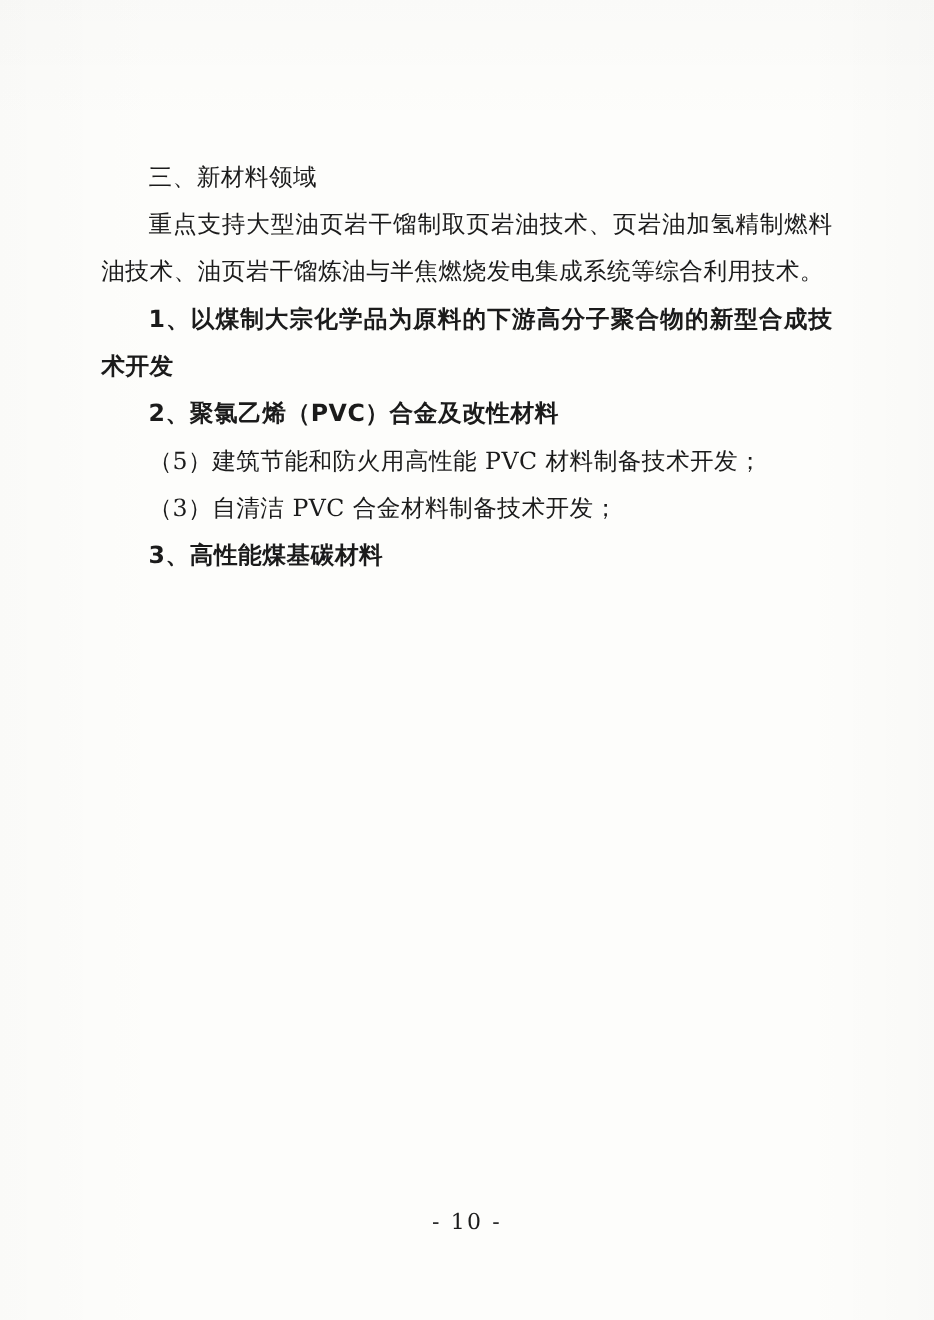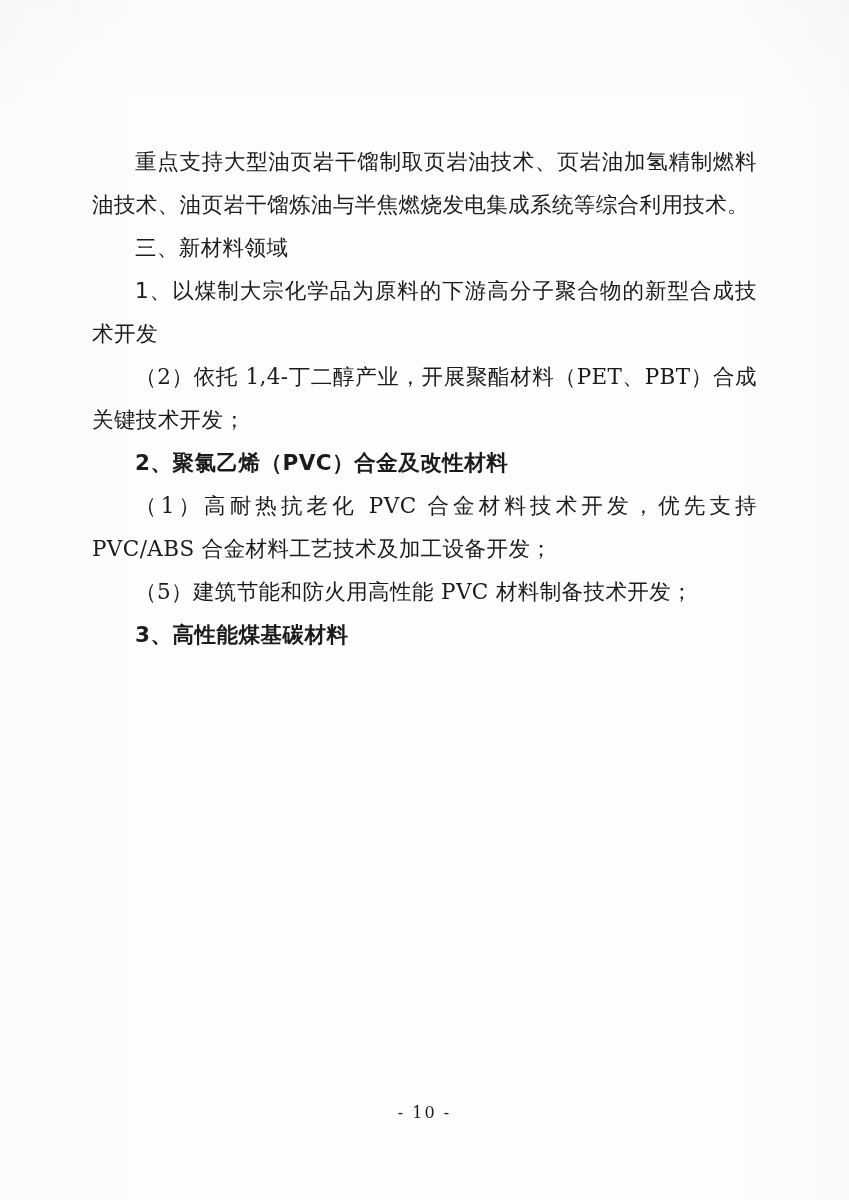--- a/index.html
+++ b/index.html
@@ -42,55 +42,54 @@
     text-align: justify;
     text-justify: inter-ideograph;
   }
   p {
     margin: 0;
   }
   .indent2 {
     text-indent: 2em;
   }
   .heading {
-    font-weight: normal;
+    font-weight: bold;
     text-indent: 2em;
     font-family: "DejaVu Sans", "Liberation Sans", sans-serif;
     letter-spacing: 0.5px;
   }
   .sub-head {
     font-weight: bold;
     text-indent: 2em;
     font-family: "DejaVu Sans", "Liberation Sans", sans-serif;
     letter-spacing: 0.5px;
   }
   .page-number {
     position: absolute;
     left: 0;
     right: 0;
     bottom: 78px;
     text-align: center;
-    font-size: 16px;
+    font-size: 20px;
     letter-spacing: 2px;
     color: #1b1b1b;
     font-family: "DejaVu Serif", "Liberation Serif", serif;
   }
   sup {
     font-size: 0.62em;
     vertical-align: super;
   }
 </style>
 </head>
 <body>
 
 <div id="page">
   <div class="body-text">
+    <p class="indent2">三、新材料领域</p>
     <p class="indent2">重点支持大型油页岩干馏制取页岩油技术、页岩油加氢精制燃料油技术、油页岩干馏炼油与半焦燃烧发电集成系统等综合利用技术。</p>
-    <p class="indent2">三、新材料领域</p>
     <p class="heading">1、以煤制大宗化学品为原料的下游高分子聚合物的新型合成技术开发</p>
-    <p class="indent2">（2）依托 1,4-丁二醇产业，开展聚酯材料（PET、PBT）合成关键技术开发；</p>
     <p class="sub-head">2、聚氯乙烯（PVC）合金及改性材料</p>
-    <p class="indent2">（1）高耐热抗老化 PVC 合金材料技术开发，优先支持 PVC/ABS 合金材料工艺技术及加工设备开发；</p>
     <p class="indent2">（5）建筑节能和防火用高性能 PVC 材料制备技术开发；</p>
+    <p class="indent2">（3）自清洁 PVC 合金材料制备技术开发；</p>
     <p class="sub-head">3、高性能煤基碳材料</p>
   </div>
   <div class="page-number">- 10 -</div>
 </div>
 
 </body></html>

